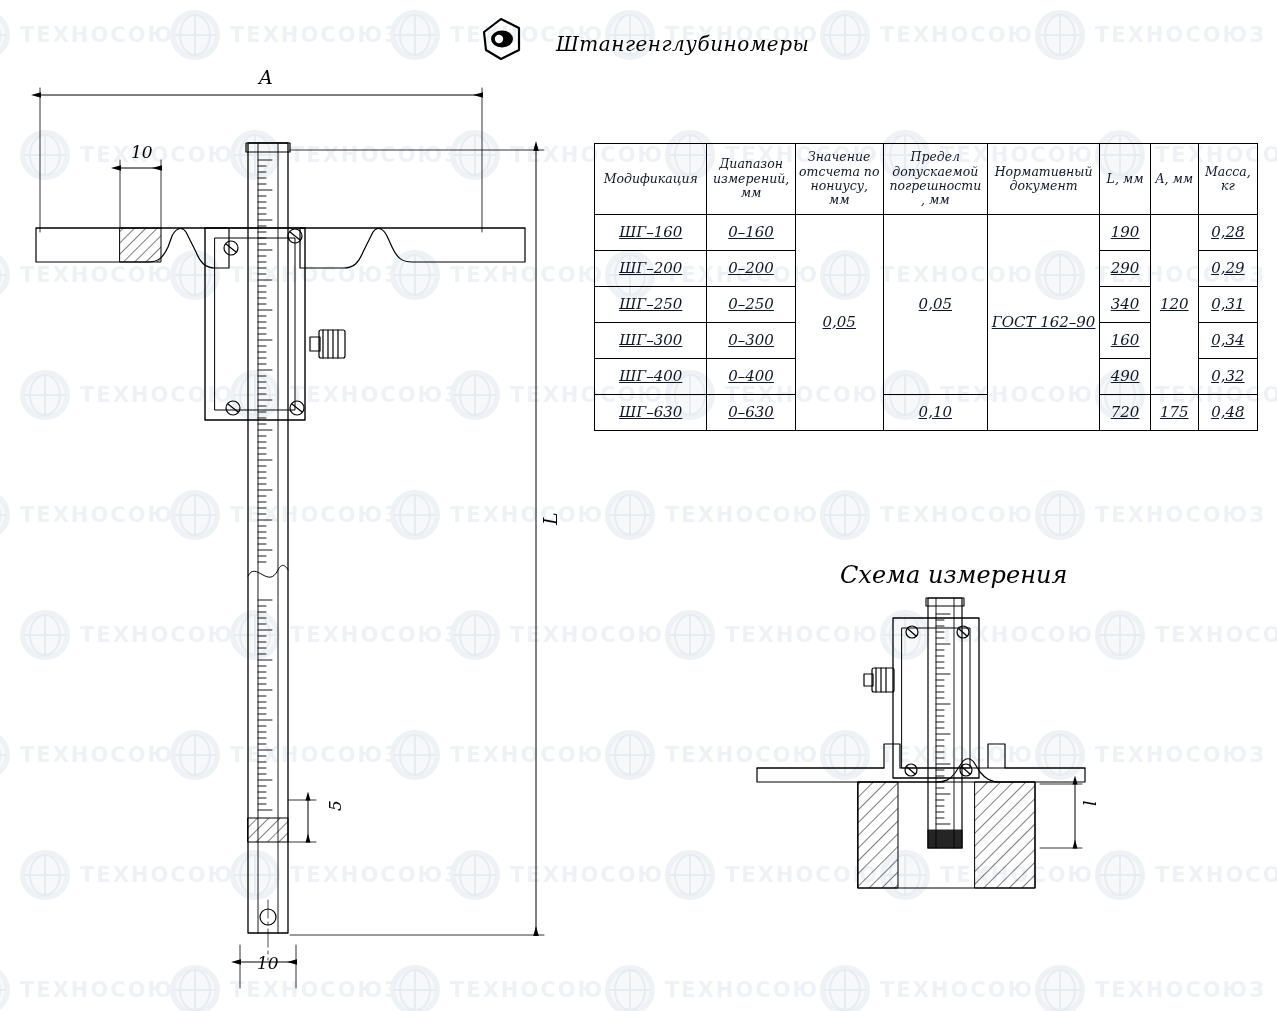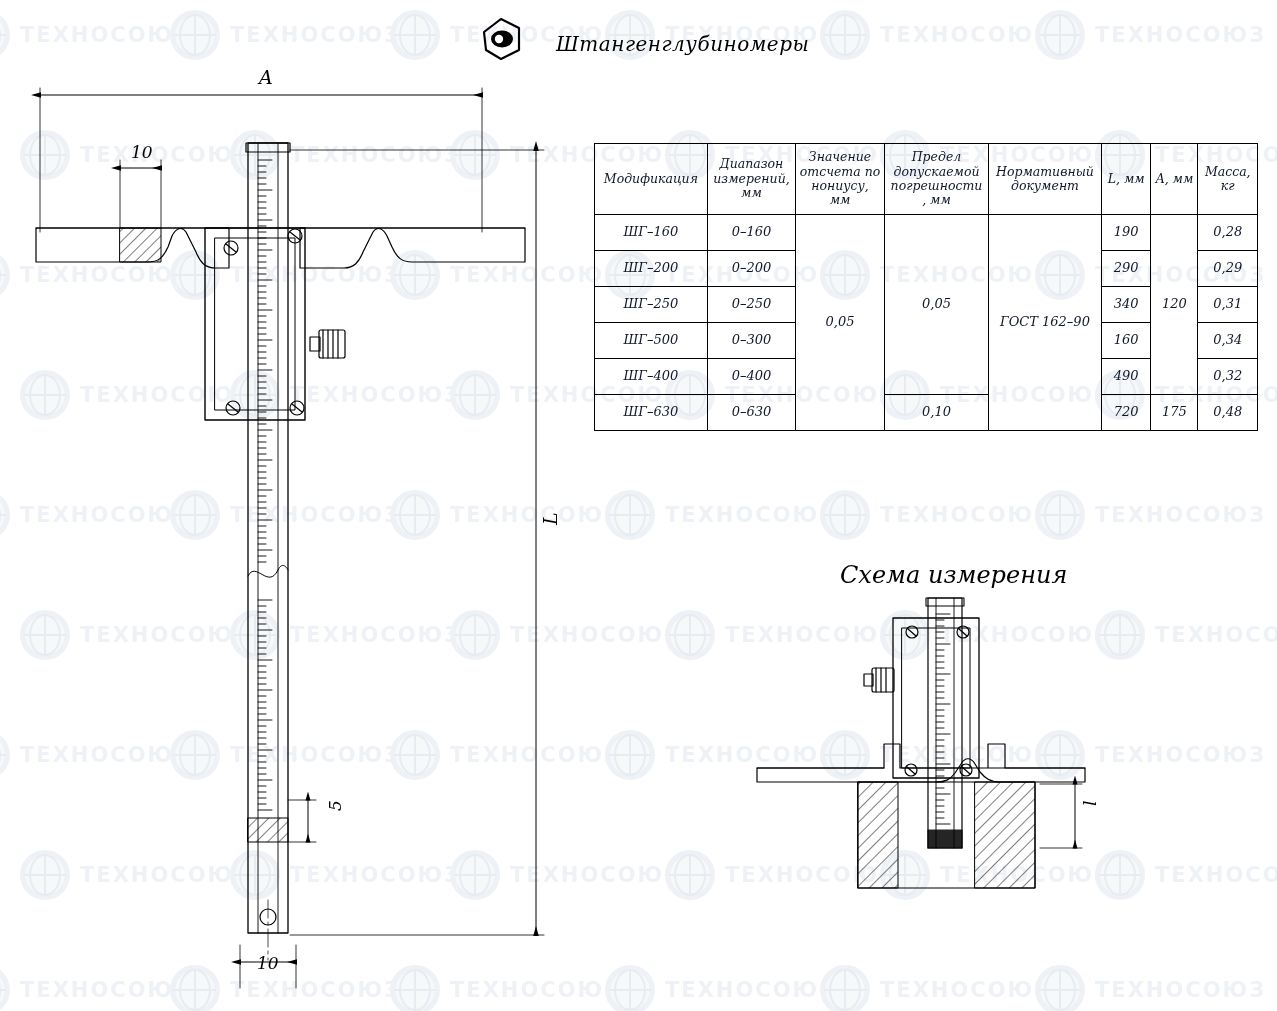--- a/index.html
+++ b/index.html
@@ -89,21 +89,22 @@
     line-height:1.15;
     color:#0f172a;
     background:transparent;
   }
   #spec-table thead td{
     height:66px;
     font-size:12.5px;
   }
   #spec-table tbody td{
     height:31px;
-    font-size:13px;
+    font-size:15px;
+    text-decoration:underline;
   }
   .c-mod{width:112px;}
   .c-range{width:84px;}
   .c-value{width:92px;margin-left:41px;}
   .c-limit{width:100px;}
   .c-doc{width:110px;}
   .c-l{width:52px;}
   .c-a{width:48px;margin-left:12px;}
   .c-mass{width:56px;}
 </style>
@@ -758,21 +759,21 @@
       <td>290</td>
       <td>0,29</td>
     </tr>
     <tr>
       <td>ШГ–250</td>
       <td>0–250</td>
       <td>340</td>
       <td>0,31</td>
     </tr>
     <tr>
-      <td>ШГ–500</td>
+      <td>ШГ–300</td>
       <td>0–300</td>
       <td>160</td>
       <td>0,34</td>
     </tr>
     <tr>
       <td>ШГ–400</td>
       <td>0–400</td>
       <td>490</td>
       <td>0,32</td>
     </tr>

